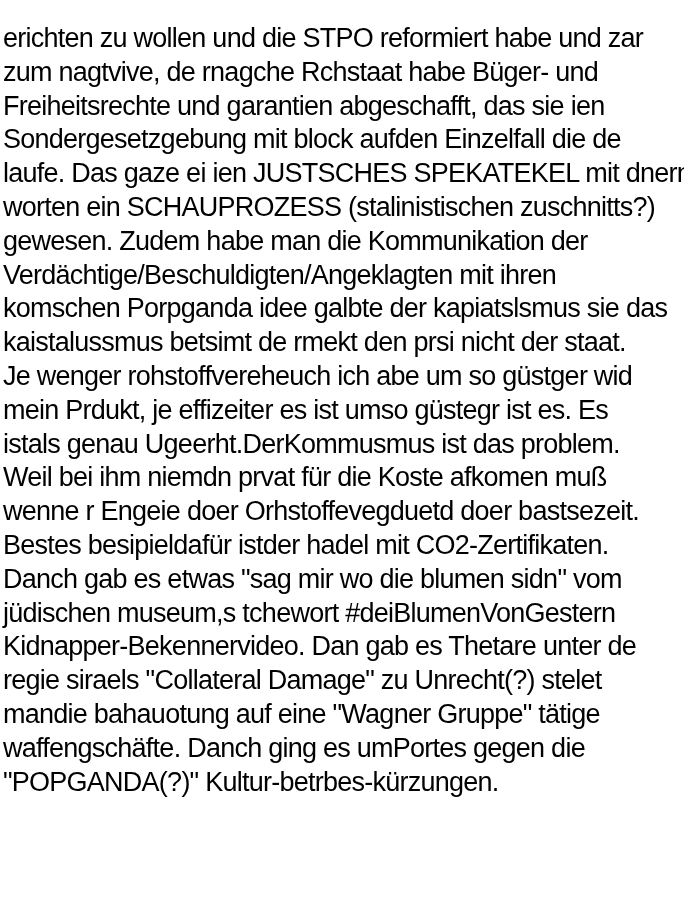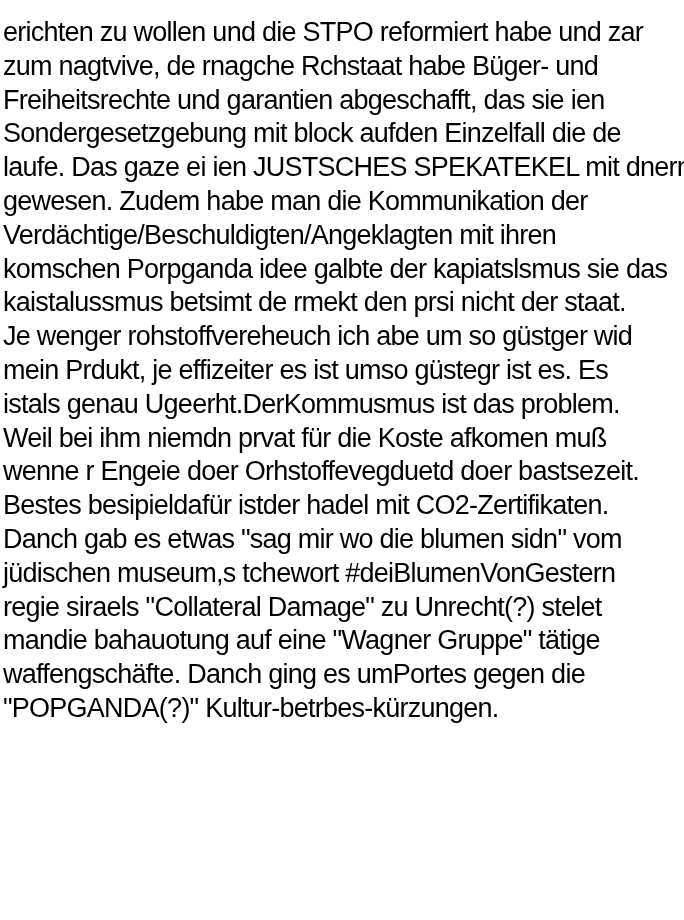--- a/index.html
+++ b/index.html
@@ -9,21 +9,21 @@
   body {
     width: 684px;
     height: 920px;
     background: #ffffff;
     overflow: hidden;
   }
   .page {
     box-sizing: border-box;
     width: 684px;
     height: 920px;
-    padding: 16px 0 0 3px;
+    padding: 22px 0 0 3px;
     background: #ffffff;
   }
   .line {
     font-family: "Liberation Sans", sans-serif;
     font-size: 27px;
     line-height: 33.8px;
     letter-spacing: -0.75px;
     color: #000000;
     white-space: nowrap;
     font-weight: 400;
@@ -32,30 +32,32 @@
 </head>
 <body>
 
 <div class="page">
   <div id="text-block">
       <div class="line">erichten zu wollen und die STPO reformiert habe und zar</div>
       <div class="line">zum nagtvive, de rnagche Rchstaat habe Büger- und</div>
       <div class="line">Freiheitsrechte und garantien abgeschafft, das sie ien</div>
       <div class="line">Sondergesetzgebung mit block aufden Einzelfall die de</div>
       <div class="line">laufe. Das gaze ei ien JUSTSCHES SPEKATEKEL mit dnern</div>
+      <div class="line">worten ein SCHAUPROZESS (stalinistischen zuschnitts?)</div>
       <div class="line">gewesen. Zudem habe man die Kommunikation der</div>
       <div class="line">Verdächtige/Beschuldigten/Angeklagten mit ihren</div>
       <div class="line">komschen Porpganda idee galbte der kapiatslsmus sie das</div>
       <div class="line">kaistalussmus betsimt de rmekt den prsi nicht der staat.</div>
       <div class="line">Je wenger rohstoffvereheuch ich abe um so güstger wid</div>
       <div class="line">mein Prdukt, je effizeiter es ist umso güstegr ist es. Es</div>
       <div class="line">istals genau Ugeerht.DerKommusmus ist das problem.</div>
       <div class="line">Weil bei ihm niemdn prvat für die Koste afkomen muß</div>
       <div class="line">wenne r Engeie doer Orhstoffevegduetd doer bastsezeit.</div>
       <div class="line">Bestes besipieldafür istder hadel mit CO2-Zertifikaten.</div>
       <div class="line">Danch gab es etwas "sag mir wo die blumen sidn" vom</div>
       <div class="line">jüdischen museum,s tchewort #deiBlumenVonGestern</div>
+      <div class="line">Kidnapper-Bekennervideo. Dan gab es Thetare unter de</div>
       <div class="line">regie siraels "Collateral Damage" zu Unrecht(?) stelet</div>
       <div class="line">mandie bahauotung auf eine "Wagner Gruppe" tätige</div>
       <div class="line">waffengschäfte. Danch ging es umPortes gegen die</div>
       <div class="line">"POPGANDA(?)" Kultur-betrbes-kürzungen.</div>
     </div>
 </div>
 
 </body></html>

